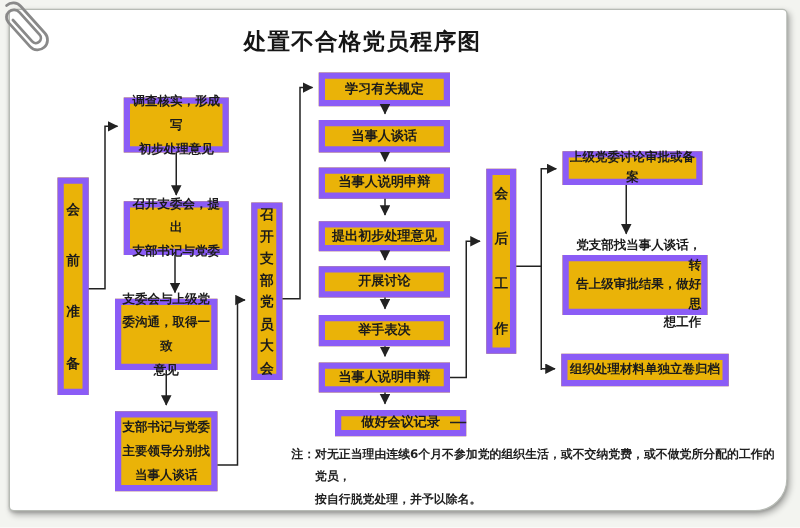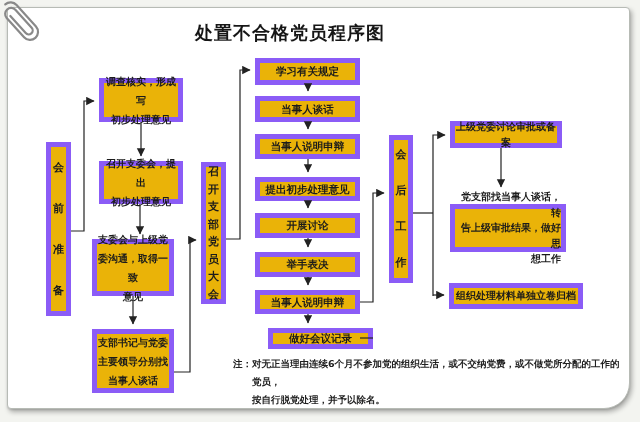--- a/index.html
+++ b/index.html
@@ -73,21 +73,21 @@
   <div class="box vbox" style="left:201px;top:162px;width:25px;height:142px;">
     <span style="line-height:17.5px;">召开支部党员大会</span>
   </div>
   <div class="box vbox" style="left:389px;top:135px;width:24px;height:148px;">
     <span style="line-height:36px;">会后工作</span>
   </div>
 
   <div class="box lbox" style="left:99px;top:78px;width:84px;height:44px;">调查核实，形成写
 初步处理意见</div>
   <div class="box lbox" style="left:99px;top:161px;width:84px;height:43px;">召开支委会，提出
-初步处理意见</div>
+支部书记与党委</div>
   <div class="box lbox" style="left:92px;top:239px;width:82px;height:57px;">支委会与上级党
 委沟通，取得一致
 意见</div>
   <div class="box lbox" style="left:92px;top:329px;width:82px;height:64px;text-align:center;">支部书记与党委
 主要领导分别找
 当事人谈话</div>
 
   <div class="box mbox" style="left:255px;top:58px;width:105px;height:27px;">学习有关规定</div>
   <div class="box mbox" style="left:255px;top:96px;width:105px;height:26px;">当事人谈话</div>
   <div class="box mbox" style="left:255px;top:134px;width:105px;height:25px;">当事人说明申辩</div>

